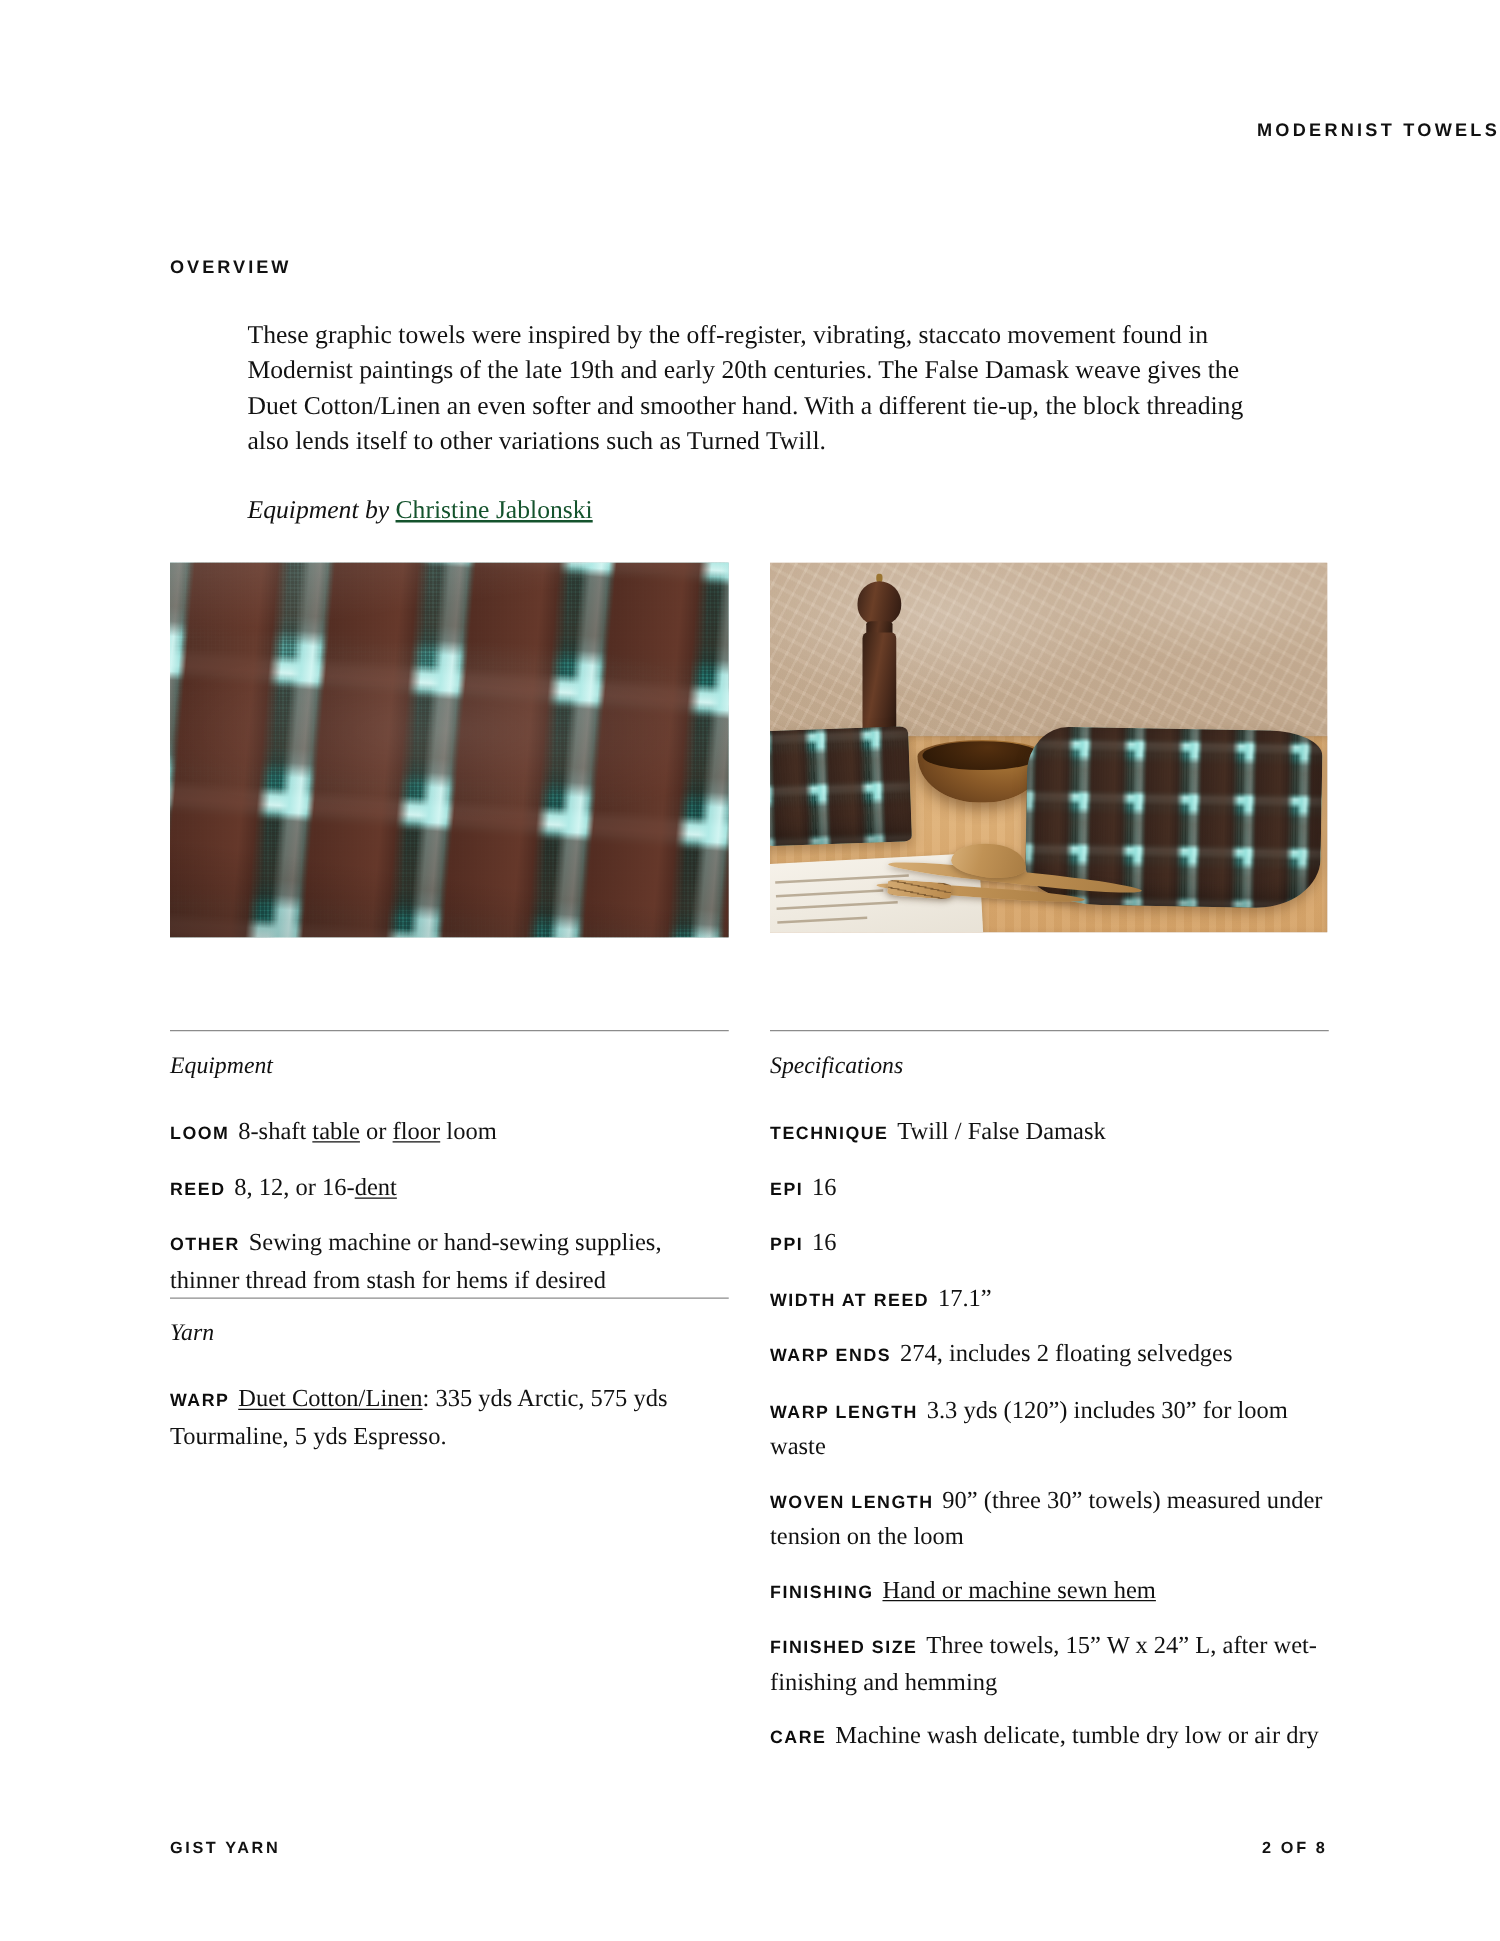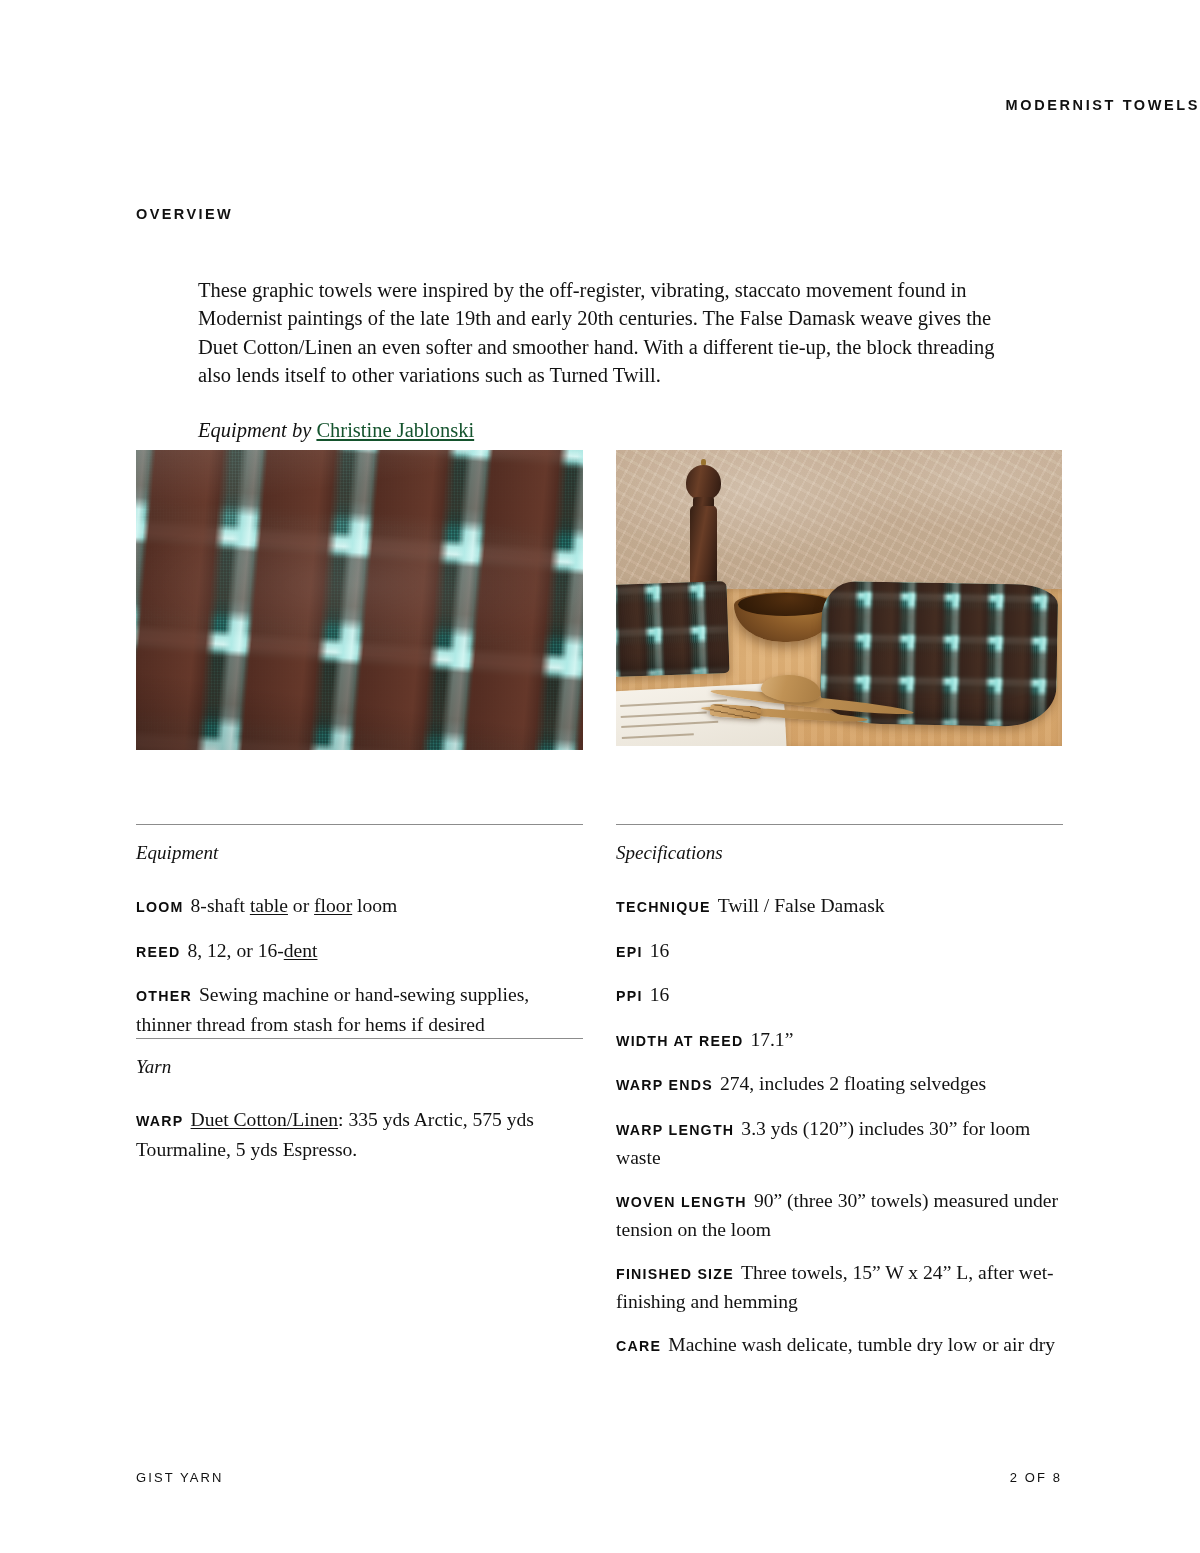--- a/index.html
+++ b/index.html
@@ -50,21 +50,21 @@
   }
   .section-kicker {
     font-family: "Liberation Sans", sans-serif;
     font-weight: 700;
     font-size: 14.5px;
     letter-spacing: 2.4px;
     color: #111;
   }
   .overview-body {
     margin-left: 62px;
-    margin-top: 54px;
+    margin-top: 32px;
     width: 816px;
   }
   .overview-body p {
     margin: 0;
     font-size: 20.5px;
     line-height: 28.3px;
     color: #121212;
     font-family: "Liberation Serif", serif;
   }
   .designer-line {
@@ -452,21 +452,21 @@
     position: absolute;
     left: 136px;
     top: 1470px;
     width: 926px;
     display: flex;
     justify-content: space-between;
     align-items: baseline;
   }
   .doc-footer span {
     font-family: "Liberation Sans", sans-serif;
-    font-weight: 400;
+    font-weight: 700;
     font-size: 13px;
     letter-spacing: 2.1px;
     color: #111;
   }
 </style>
 </head>
 <body>
 
 <div class="page">
 
@@ -552,20 +552,21 @@
       <div class="rule"></div>
       <div class="block-title">Specifications</div>
       <div class="entries">
           <div class="entry"><span class="lbl">TECHNIQUE</span><span>Twill / False Damask</span></div>
           <div class="entry"><span class="lbl">EPI</span><span>16</span></div>
           <div class="entry"><span class="lbl">PPI</span><span>16</span></div>
           <div class="entry"><span class="lbl">WIDTH AT REED</span><span>17.1”</span></div>
           <div class="entry"><span class="lbl">WARP ENDS</span><span>274, includes 2 floating selvedges</span></div>
           <div class="entry"><span class="lbl">WARP LENGTH</span><span>3.3 yds (120”) includes 30” for loom waste</span></div>
           <div class="entry"><span class="lbl">WOVEN LENGTH</span><span>90” (three 30” towels) measured under tension on the loom</span></div>
+          <div class="entry"><span class="lbl">FINISHING</span><a class="link" href="#">Hand or machine sewn hem</a></div>
           <div class="entry"><span class="lbl">FINISHED SIZE</span><span>Three towels, 15” W x 24” L, after wet-finishing and hemming</span></div>
           <div class="entry"><span class="lbl">CARE</span><span>Machine wash delicate, tumble dry low or air dry</span></div>
         </div>
     </div>
 
   </div>
 
   <div class="doc-footer">
     <span>GIST YARN</span>
     <span>2 OF 8</span>

